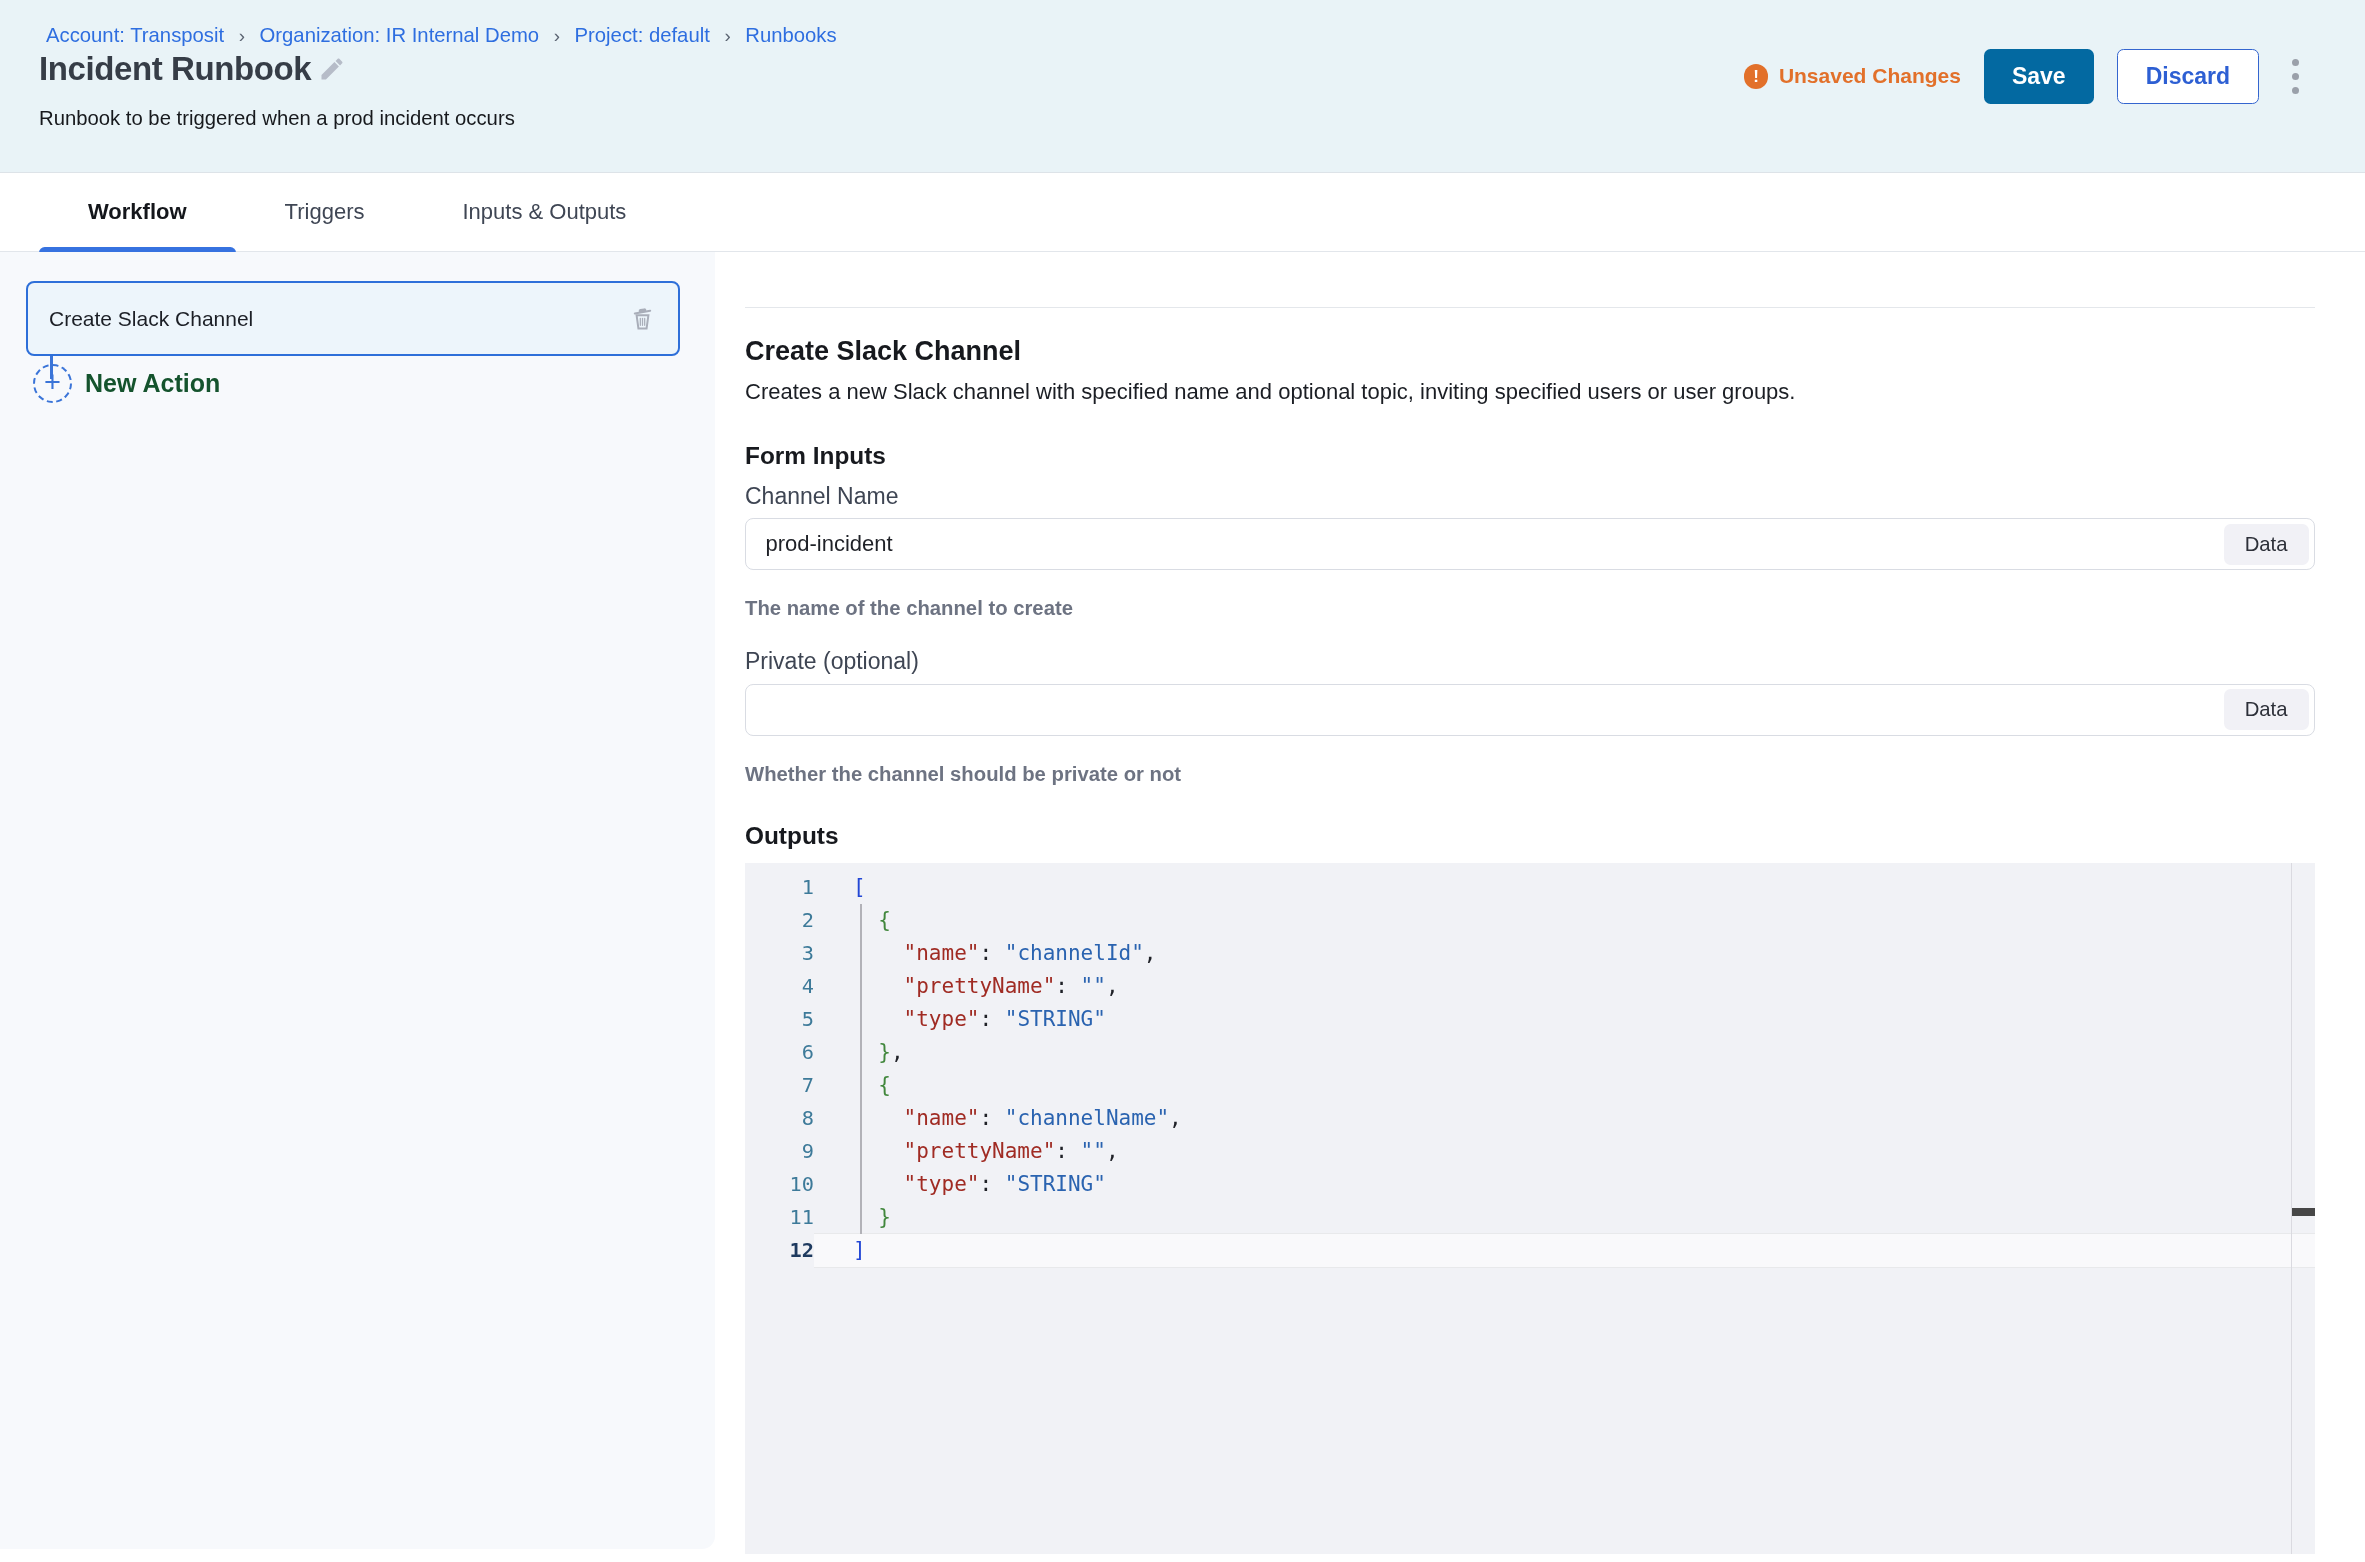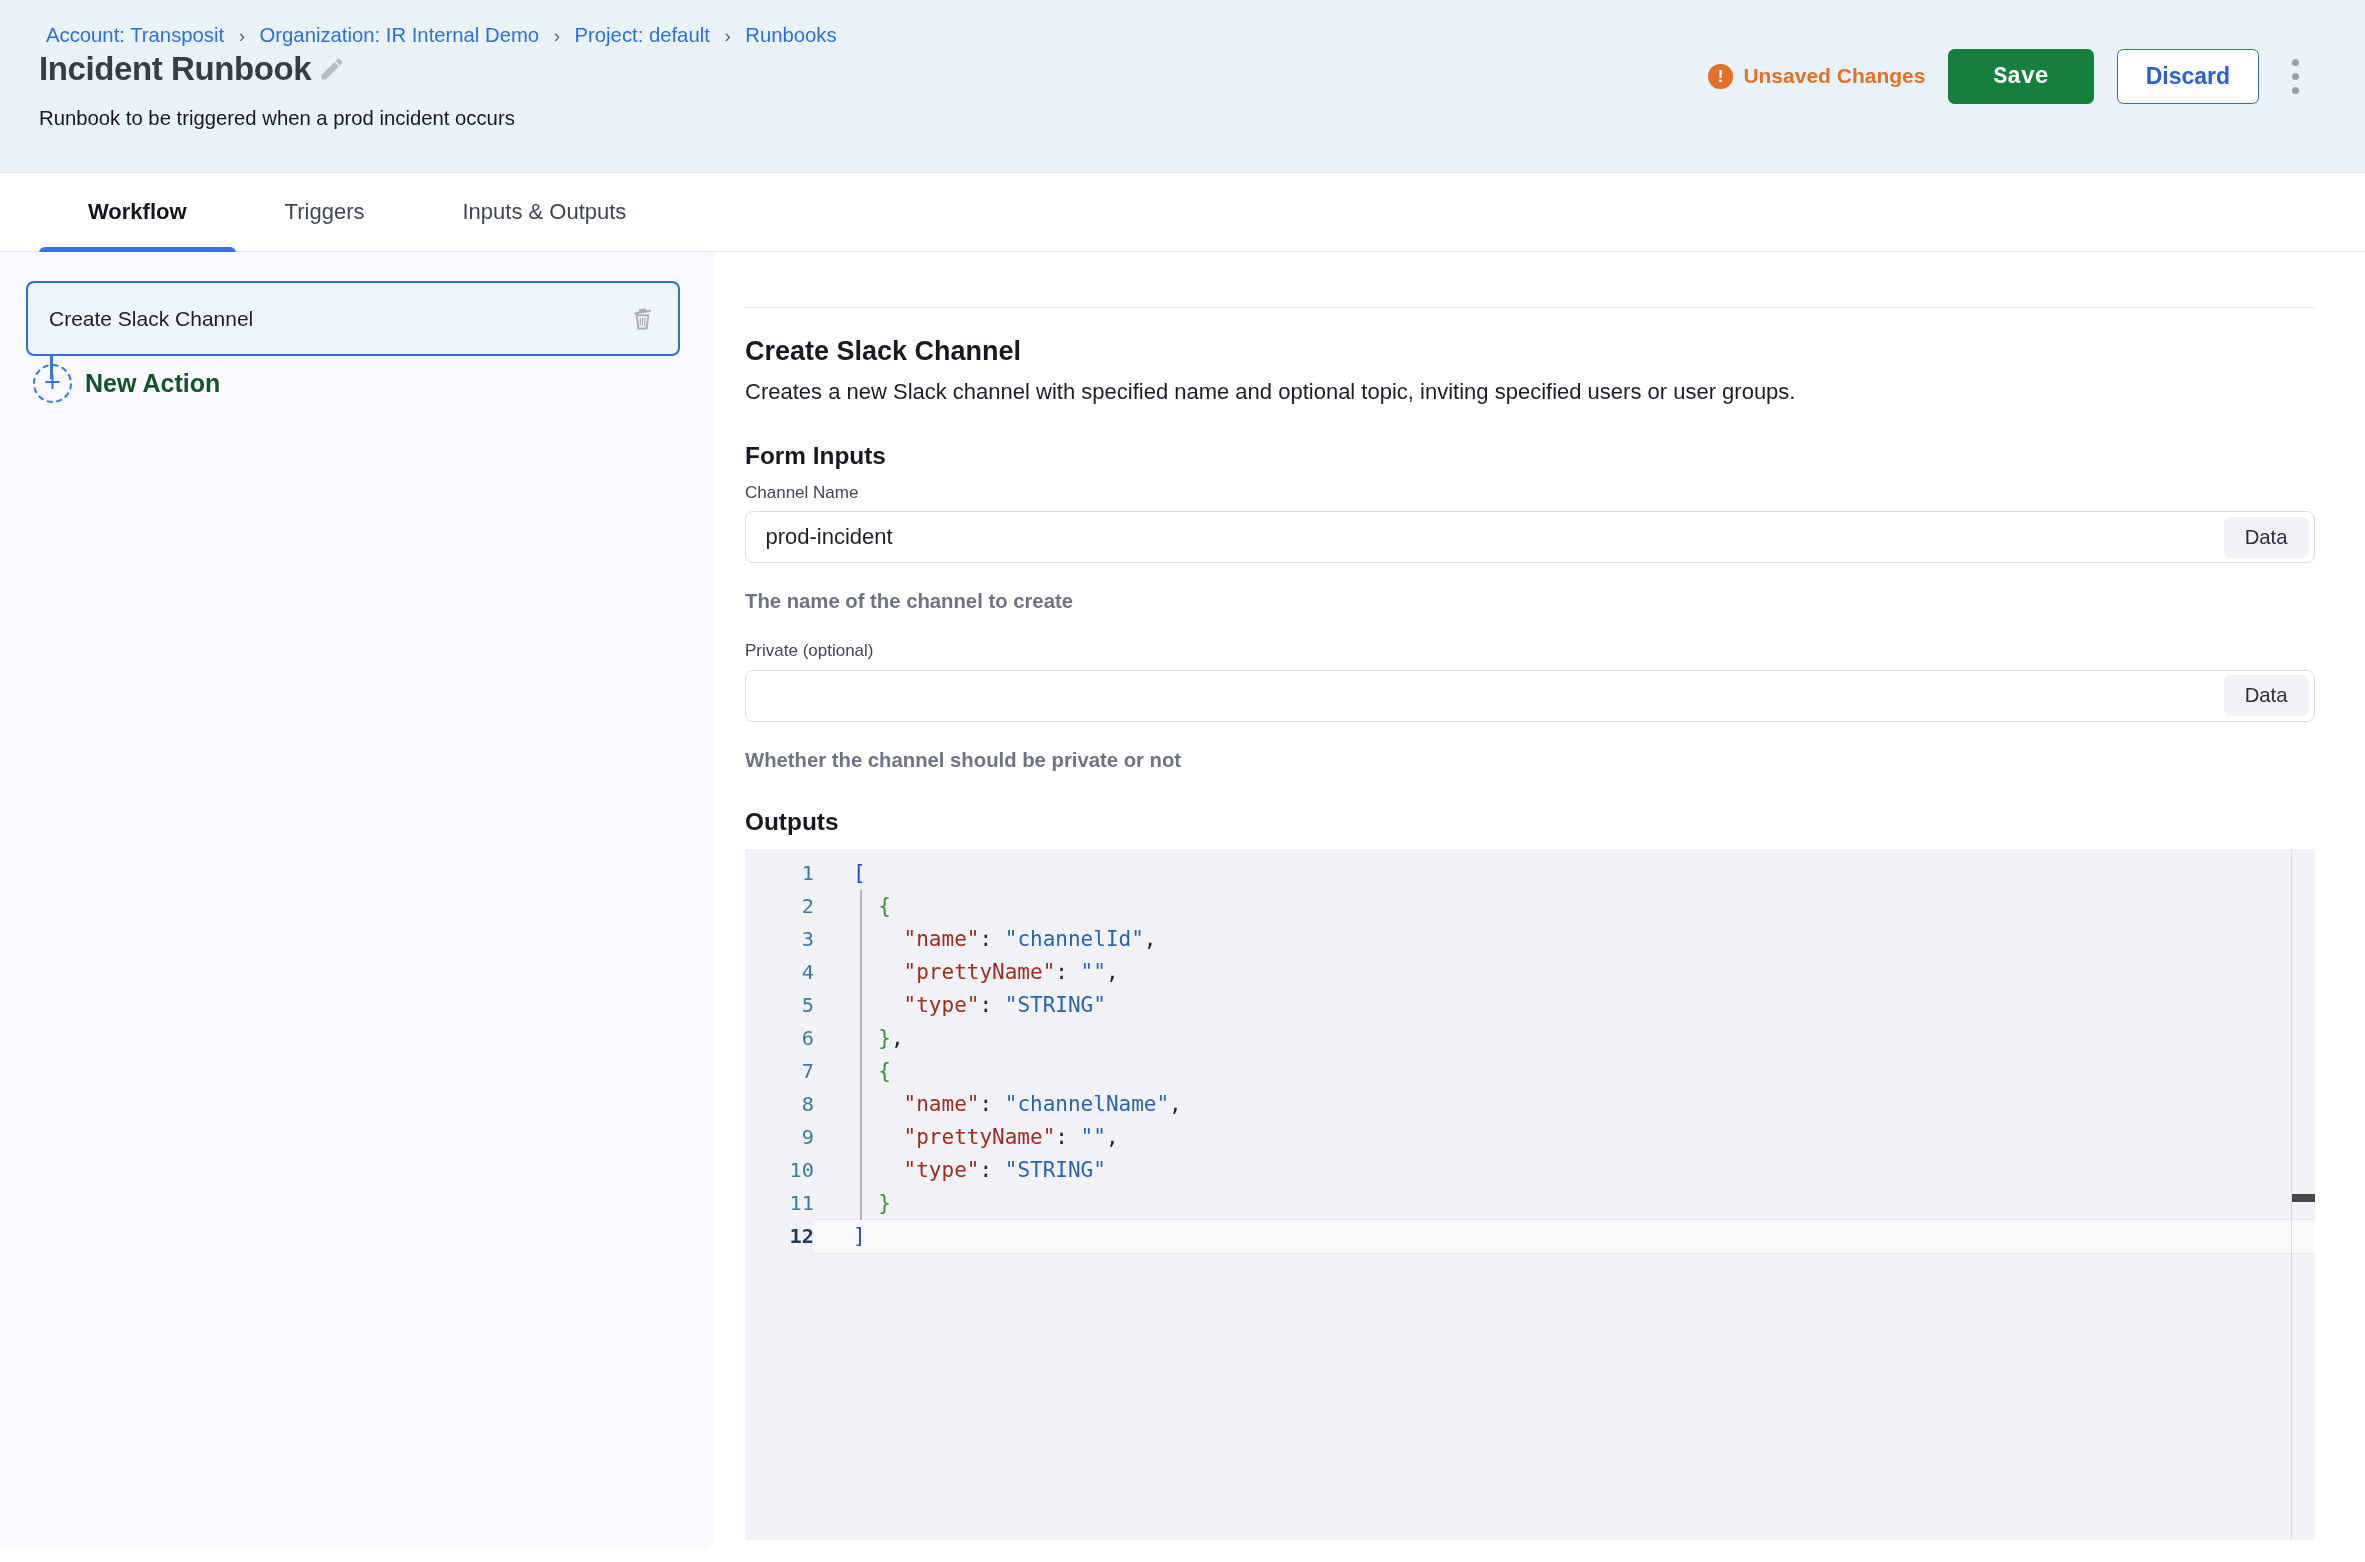--- a/index.html
+++ b/index.html
@@ -16,21 +16,21 @@
   .title-row { position:absolute; left:39px; top:50px; display:flex; align-items:center; gap:7px; }
   .page-title { margin:0; font-size:33px; font-weight:700; color:#363d47; letter-spacing:-0.4px; }
   .pencil-btn { background:none; border:none; padding:0; cursor:pointer; line-height:0; }
   .subtitle { position:absolute; left:39px; top:107px; font-size:20.3px; color:#17191d; }
 
   .actions { position:absolute; right:62px; top:49px; height:55px; display:flex; align-items:center; gap:23px; }
   .unsaved { display:flex; align-items:center; gap:10.6px; color:#e2702a; font-size:21px; font-weight:600; }
   .warn-dot { width:24.4px; height:24.4px; border-radius:50%; background:#e2702a; color:#fff; font-size:17px;
               font-weight:700; display:flex; align-items:center; justify-content:center; line-height:1; }
   .btn { font-family:inherit; cursor:pointer; border-radius:6.5px; height:55px; font-size:23px; font-weight:700; }
-  .btn-save { background:#15803d; color:#fff; border:none; padding:0 45px;font-family:Liberation Mono, monospace; }
+  .btn-save { background:#0369a1; color:#fff; border:none; padding:0 28px; }
   .btn-discard { background:#fff; color:#2d5fd3; border:1.6px solid #3465cf; padding:12px 28px; }
   .kebab { display:flex; flex-direction:column; gap:6.5px; background:none; border:none; padding:4.9px; margin-left:4.9px; cursor:pointer; }
   .kebab i { width:7.3px; height:7.3px; border-radius:50%; background:#9aa0aa; }
 
   
   .tabbar { height:79px; background:#fff; border-bottom:1.6px solid #e2e6eb; display:flex; align-items:stretch; padding-left:39px; box-sizing:border-box; }
   .tab { position:relative; display:flex; align-items:center; padding:0 49px; font-size:22px; color:#3f4654; cursor:pointer; }
   .tab.active { color:#14161b; font-weight:700; }
   .tab.active::after { content:""; position:absolute; left:0; right:0; bottom:-1.6px; height:5.7px; background:#3672e0; border-radius:5.7px 5.7px 0 0; }
 
@@ -48,21 +48,21 @@
   .new-action { position:absolute; left:33px; top:112px; display:flex; align-items:center; gap:13px; background:none; border:none; padding:0; cursor:pointer; }
   .plus-circle { width:39px; height:39px; box-sizing:border-box; border:2.4px dashed #3a74d8; border-radius:50%;
                  color:#3a74d8; font-size:29px; font-weight:400; display:flex; align-items:center; justify-content:center; line-height:1; padding-bottom:2.4px; }
   .new-action-label { color:#14532d; font-size:25px; font-weight:700; font-family:inherit; }
 
   .main { position:absolute; left:715px; top:0; right:0; bottom:0; background:#fff; padding:0 51px 0 30px; box-sizing:border-box; }
   .divider { margin-top:55px; border-top:1.6px solid #e4e7eb; height:0; }
   .action-title { margin:28px 0 0; font-size:27px; font-weight:700; color:#17191e; }
   .action-desc { margin:11.4px 0 0; font-size:22px; color:#1b1e24; line-height:28px; }
   .section-heading { margin:36px 0 0; font-size:24.4px; font-weight:700; color:#17191e; }
-  .field-label { margin-top:13px; font-size:17px; font-weight:500; color:#3e4553; }
+  .field-label { margin-top:13px; font-size:23px; font-weight:500; color:#3e4553; }
   .field-label.spaced { margin-top:28px; }
   .input-wrap { position:relative; margin-top:8.1px; height:52px; }
   .text-input { width:100%; height:52px; box-sizing:border-box; background:#fff; border:1.6px solid #d9dce3; border-radius:8.1px;
                 padding:0 122px 0 19.5px; font-size:22px; color:#1f2127; font-family:inherit; outline:none; }
   .data-btn { position:absolute; right:6.5px; top:5.7px; height:41px; padding:0 21px; background:#f1f1f6; border:none; border-radius:6.5px;
               font-size:20.3px; color:#2d3039; font-family:inherit; cursor:pointer; }
   .helper { margin-top:27px; font-size:20.3px; color:#6d7382;font-weight:bold; }
 
   
   .editor { position:relative; margin-top:13px; height:691px; background:#f1f2f6; overflow:hidden;

